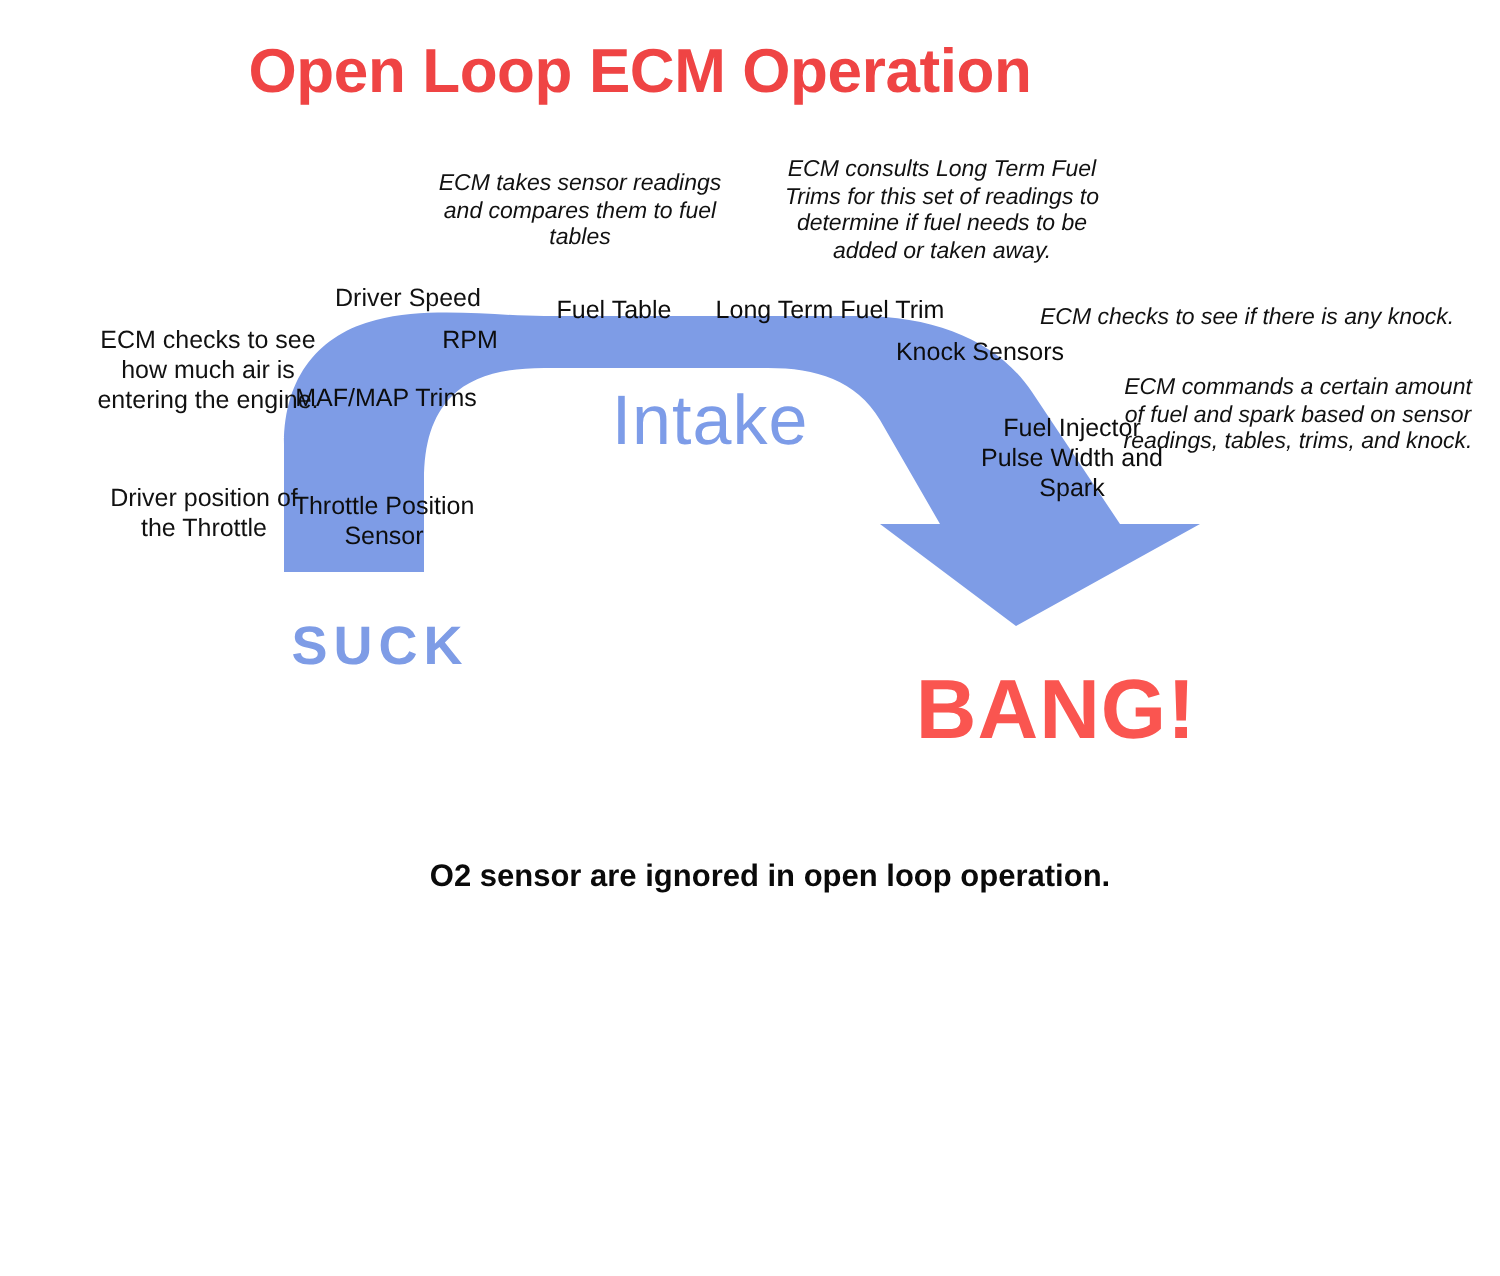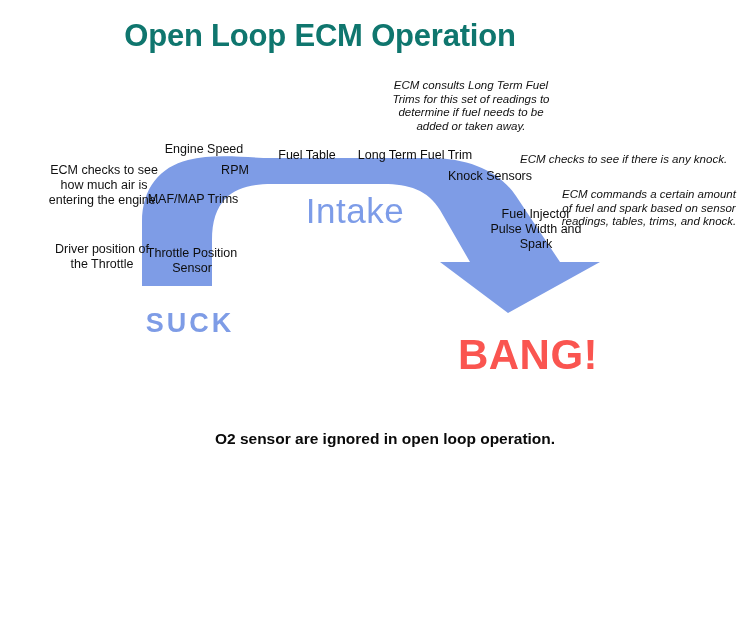--- a/index.html
+++ b/index.html
@@ -26,21 +26,21 @@
 
   #page-title {
     position: absolute;
     left: 0;
     top: 18px;
     width: 640px;
     text-align: center;
     font-size: 31px;
     font-weight: bold;
     letter-spacing: -0.2px;
-    color: #0f766e;
+    color: #ef4444;
   }
 
   
   .arrow-layer {
     position: absolute;
     left: 0;
     top: 0;
     width: 750px;
     height: 638px;
   }
@@ -157,28 +157,29 @@
         C 252,184 236,188 226,198
         C 216,208 212,222 212,240
         L 212,286
         Z" fill="#7e9ce6"></path>
   </svg>
 
   <div class="txt plain" id="note-air-entering">ECM checks to see how much air is entering the engine.</div>
 
   <div class="txt plain" id="label-driver-throttle">Driver position of the Throttle</div>
 
+  <div class="txt note" id="note-sensor-readings">ECM takes sensor readings and compares them to fuel tables</div>
 
   <div class="txt note" id="note-long-term-trims">ECM consults Long Term Fuel Trims for this set of readings to determine if fuel needs to be added or taken away.</div>
 
   <div class="txt note" id="note-knock-check">ECM checks to see if there is any knock.</div>
 
   <div class="txt note" id="note-ecm-commands">ECM commands a certain amount of fuel and spark based on sensor readings, tables, trims, and knock.</div>
 
-  <div class="txt plain" id="label-engine-speed">Engine Speed</div>
+  <div class="txt plain" id="label-engine-speed">Driver Speed</div>
 
   <div class="txt onarrow" id="label-rpm">RPM</div>
 
   <div class="txt onarrow" id="label-fuel-table">Fuel Table</div>
 
   <div class="txt onarrow" id="label-ltft">Long Term Fuel Trim</div>
 
   <div class="txt onarrow" id="label-knock-sensors">Knock Sensors</div>
 
   <div class="txt onarrow" id="label-maf-map">MAF/MAP Trims</div>

